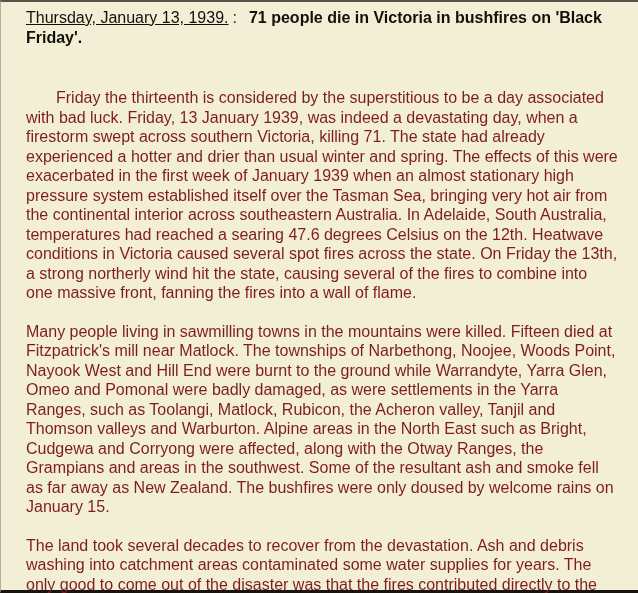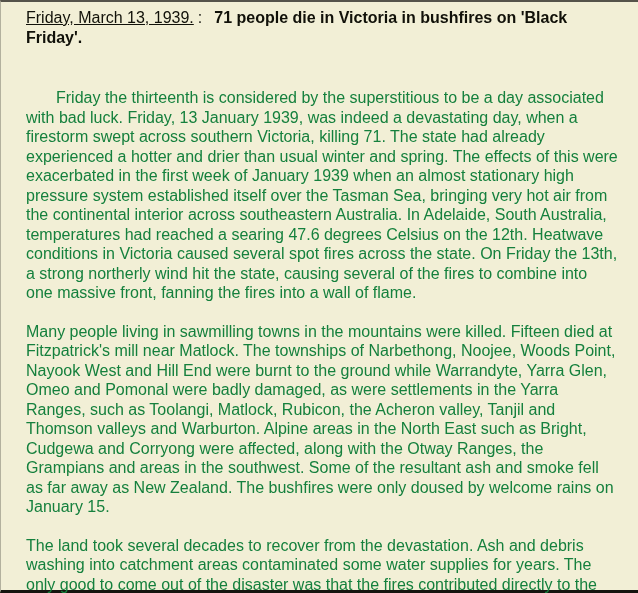--- a/index.html
+++ b/index.html
@@ -39,32 +39,32 @@
     color: #26261f;
   }
   .headline {
     font-weight: bold;
     color: #111109;
   }
   .para {
     margin: 0 0 19px 0;
     font-size: 16px;
     line-height: 19.5px;
-    color: #15803d;
+    color: #7f1d1d;
   }
   .para.indented {
     text-indent: 30px;
   }
 </style>
 </head>
 <body>
 
 <div class="page">
   <h3 class="header">
-    <span class="date-link">Friday, March 13, 1939.</span><span class="sep">:</span><span class="headline">71 people die in Victoria in bushfires on 'Black Friday'.</span>
+    <span class="date-link">Thursday, January 13, 1939.</span><span class="sep">:</span><span class="headline">71 people die in Victoria in bushfires on 'Black Friday'.</span>
   </h3>
 
   <p class="para indented">Friday the thirteenth is considered by the superstitious to be a day associated with bad luck. Friday, 13 January 1939, was indeed a devastating day, when a firestorm swept across southern Victoria, killing 71. The state had already experienced a hotter and drier than usual winter and spring. The effects of this were exacerbated in the first week of January 1939 when an almost stationary high pressure system established itself over the Tasman Sea, bringing very hot air from the continental interior across southeastern Australia. In Adelaide, South Australia, temperatures had reached a searing 47.6 degrees Celsius on the 12th. Heatwave conditions in Victoria caused several spot fires across the state. On Friday the 13th, a strong northerly wind hit the state, causing several of the fires to combine into one massive front, fanning the fires into a wall of flame.</p>
 
   <p class="para">Many people living in sawmilling towns in the mountains were killed. Fifteen died at Fitzpatrick's mill near Matlock. The townships of Narbethong, Noojee, Woods Point, Nayook West and Hill End were burnt to the ground while Warrandyte, Yarra Glen, Omeo and Pomonal were badly damaged, as were settlements in the Yarra Ranges, such as Toolangi, Matlock, Rubicon, the Acheron valley, Tanjil and Thomson valleys and Warburton. Alpine areas in the North East such as Bright, Cudgewa and Corryong were affected, along with the Otway Ranges, the Grampians and areas in the southwest. Some of the resultant ash and smoke fell as far away as New Zealand. The bushfires were only doused by welcome rains on January 15.</p>
 
   <p class="para">The land took several decades to recover from the devastation. Ash and debris washing into catchment areas contaminated some water supplies for years. The only good to come out of the disaster was that the fires contributed directly to the passing of the Forests Act, which gave the Forests Commission responsibility for forest fire protection on public land.</p>
 </div>
 
 </body></html>

